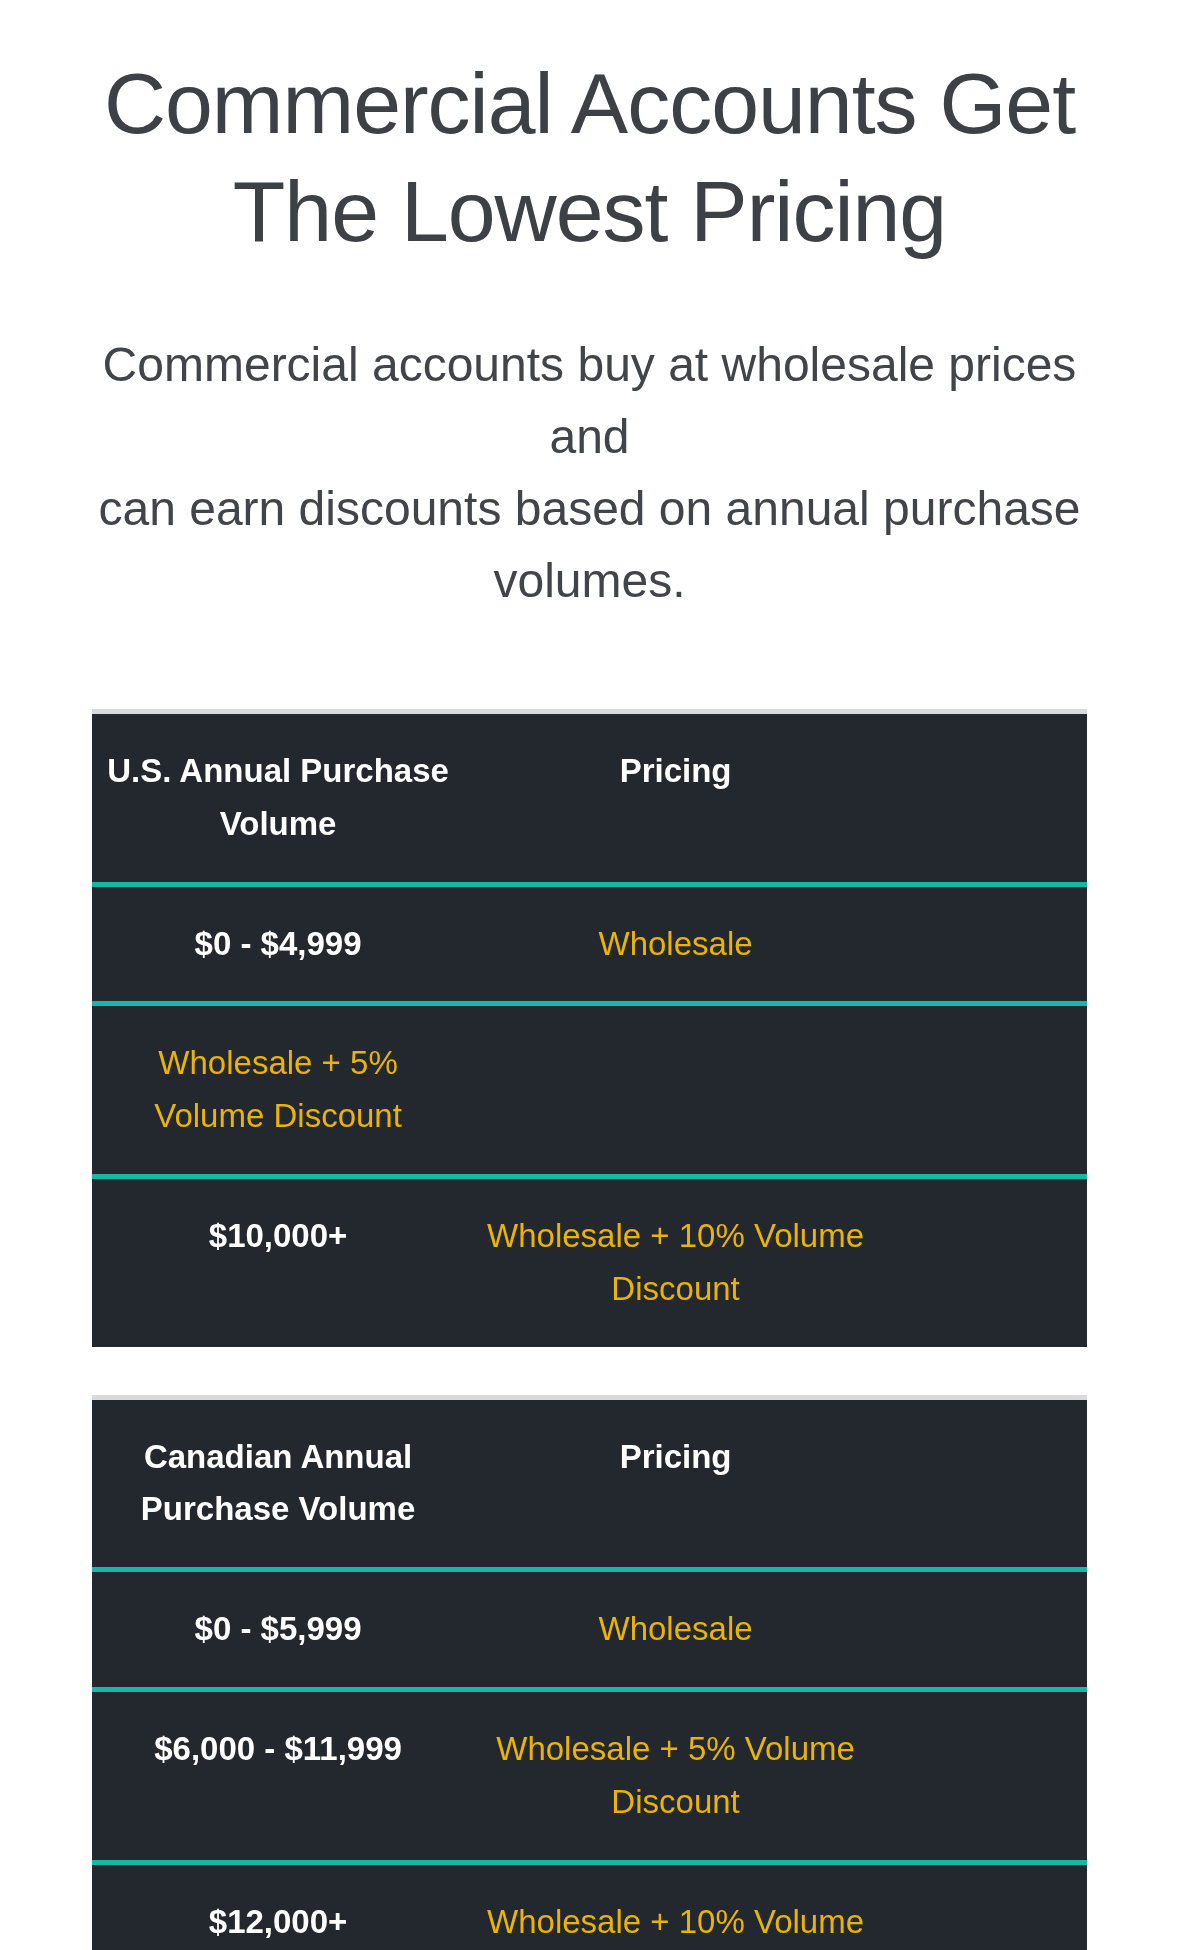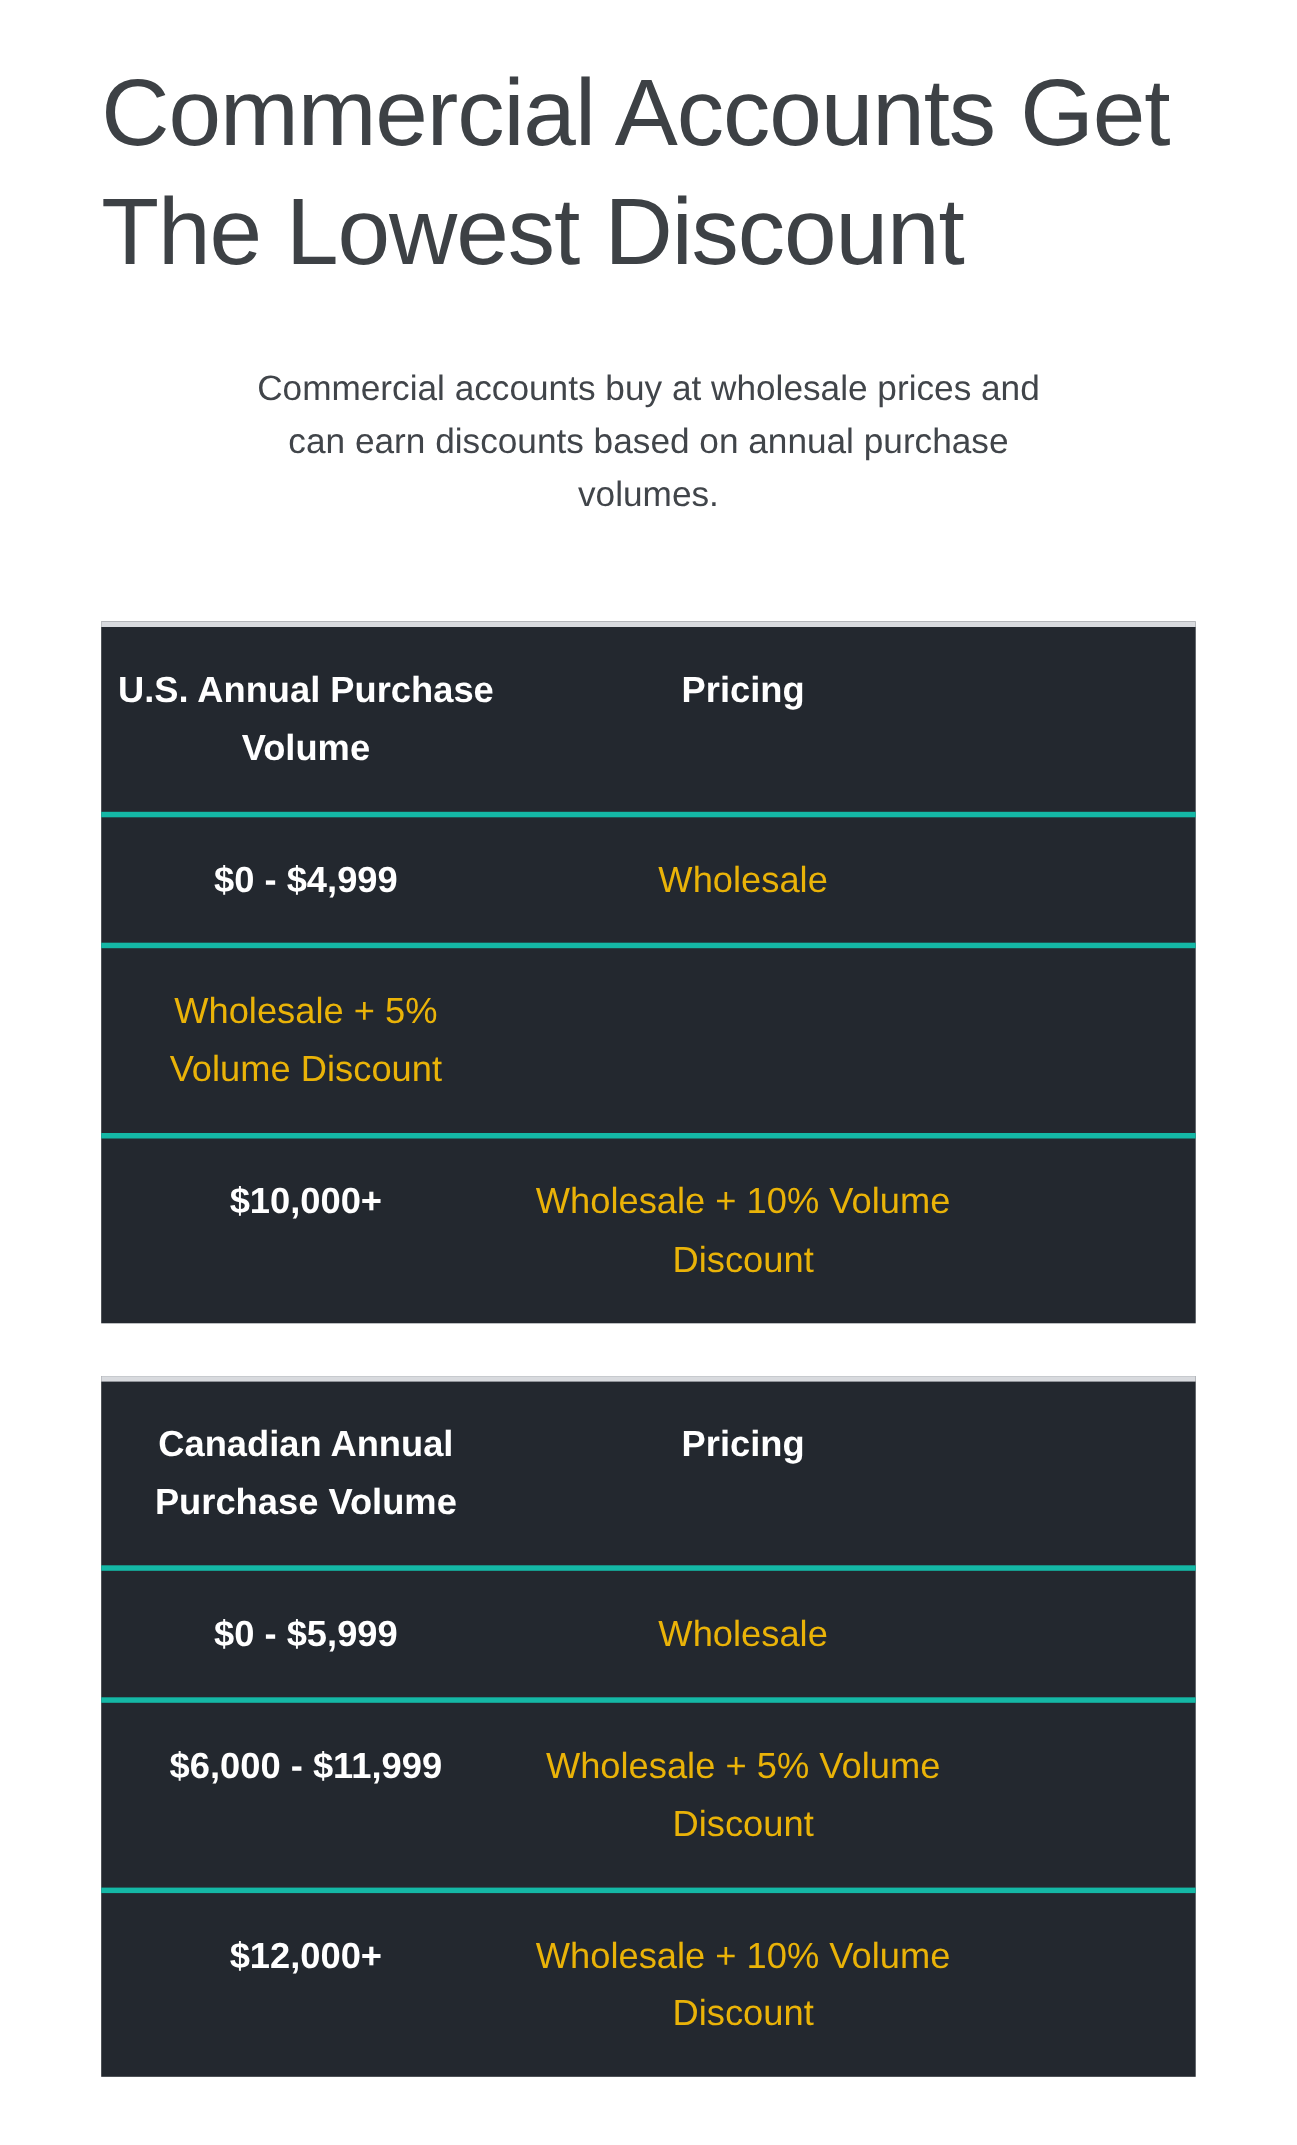--- a/index.html
+++ b/index.html
@@ -18,26 +18,27 @@
   .content {
     width: 995px;
     margin: 0 auto;
   }
   .page-title {
     margin: 0;
     font-size: 86px;
     font-weight: 300;
     line-height: 1.25;
     color: #3d4145;
+    text-align: center;
     letter-spacing: -1px;
   }
   .page-title .line { display: block; }
   .intro {
     margin: 64px auto 0;
-    font-size: 32px;
+    font-size: 48px;
     font-weight: 400;
     line-height: 1.5;
     color: #41454a;
     text-align: center;
   }
   .intro .line { display: block; }
   .pricing-table {
     margin-top: 92px;
     background: #23282f;
     border-top: 5px solid #d8dade;
@@ -64,21 +65,21 @@
   .cell.vol { color: #ffffff; font-weight: 700; }
   .prow.header .cell { color: #ffffff; font-weight: 700; }
 </style>
 </head>
 <body>
 
 <div class="content">
 
   <h2 class="page-title">
     <span class="line">Commercial Accounts Get</span>
-    <span class="line">The Lowest Discount</span>
+    <span class="line">The Lowest Pricing</span>
   </h2>
 
   <p class="intro">
     <span class="line">Commercial accounts buy at wholesale prices and</span>
     <span class="line">can earn discounts based on annual purchase</span>
     <span class="line">volumes.</span>
   </p>
 
   <div class="pricing-table">
     <div class="prow header">

